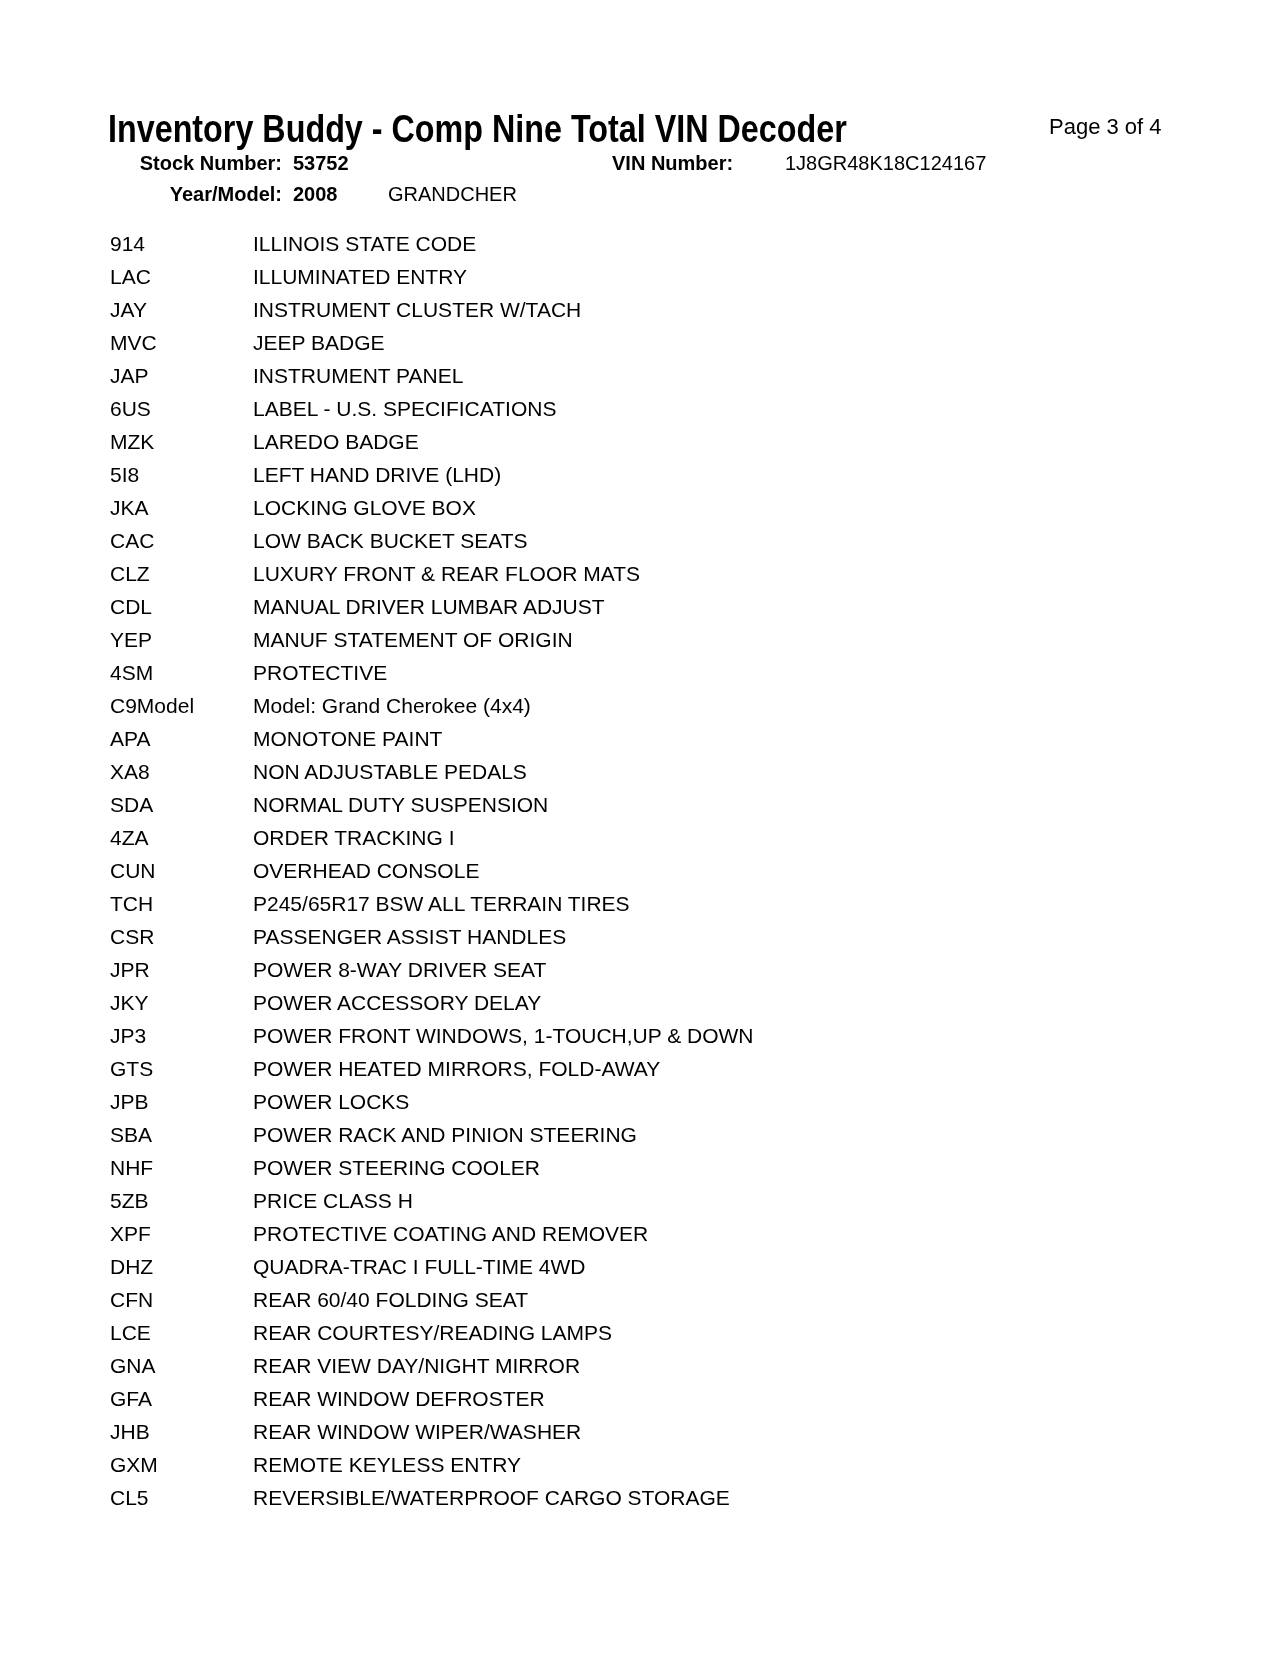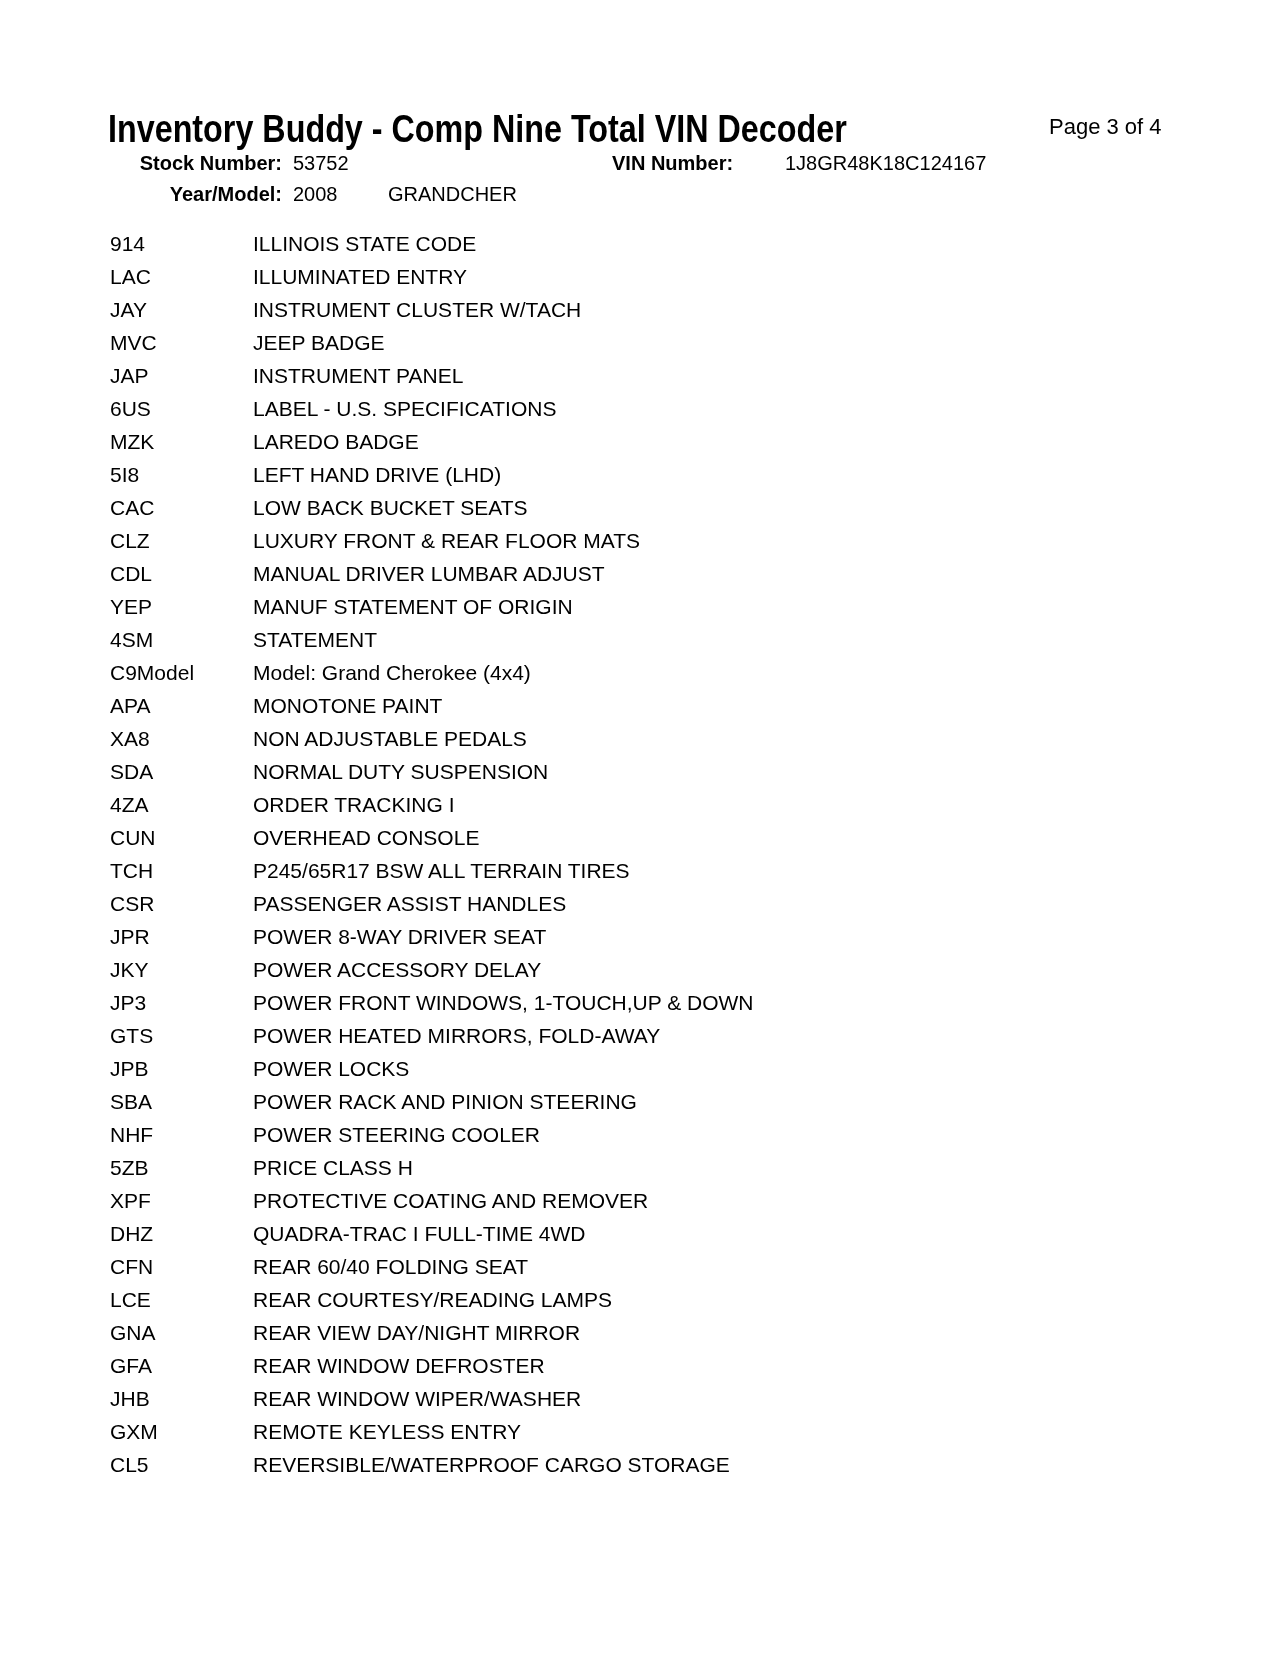--- a/index.html
+++ b/index.html
@@ -47,21 +47,21 @@
   .hdr-row-1 { top: 150px; }
   .hdr-row-2 { top: 181px; }
   .hdr-label-col {
     position: absolute;
     left: 0;
     top: 0;
     width: 282px;
     text-align: right;
     font-weight: bold;
   }
-  .stock-value, .year-value { position: absolute; left: 293px; top: 0; }
+  .stock-value, .year-value { position: absolute; left: 293px; top: 0; font-weight: bold; }
   .model-value { position: absolute; left: 388px; top: 0; text-align: center; }
   .vin-label {
     position: absolute;
     left: 612px;
     top: 0;
     font-weight: bold;
   }
   .vin-value { position: absolute; left: 785px; top: 0; }
   .options-list {
     position: absolute;
@@ -107,25 +107,26 @@
 
 <div class="options-list">
     <div class="option-row"><span class="option-code">914</span><span class="option-desc">ILLINOIS STATE CODE</span></div>
     <div class="option-row"><span class="option-code">LAC</span><span class="option-desc">ILLUMINATED ENTRY</span></div>
     <div class="option-row"><span class="option-code">JAY</span><span class="option-desc">INSTRUMENT CLUSTER W/TACH</span></div>
     <div class="option-row"><span class="option-code">MVC</span><span class="option-desc">JEEP BADGE</span></div>
     <div class="option-row"><span class="option-code">JAP</span><span class="option-desc">INSTRUMENT PANEL</span></div>
     <div class="option-row"><span class="option-code">6US</span><span class="option-desc">LABEL - U.S. SPECIFICATIONS</span></div>
     <div class="option-row"><span class="option-code">MZK</span><span class="option-desc">LAREDO BADGE</span></div>
     <div class="option-row"><span class="option-code">5I8</span><span class="option-desc">LEFT HAND DRIVE (LHD)</span></div>
+    <div class="option-row"><span class="option-code">JKA</span><span class="option-desc">LOCKING GLOVE BOX</span></div>
     <div class="option-row"><span class="option-code">CAC</span><span class="option-desc">LOW BACK BUCKET SEATS</span></div>
     <div class="option-row"><span class="option-code">CLZ</span><span class="option-desc">LUXURY FRONT &amp; REAR FLOOR MATS</span></div>
     <div class="option-row"><span class="option-code">CDL</span><span class="option-desc">MANUAL DRIVER LUMBAR ADJUST</span></div>
     <div class="option-row"><span class="option-code">YEP</span><span class="option-desc">MANUF STATEMENT OF ORIGIN</span></div>
-    <div class="option-row"><span class="option-code">4SM</span><span class="option-desc">STATEMENT</span></div>
+    <div class="option-row"><span class="option-code">4SM</span><span class="option-desc">PROTECTIVE</span></div>
     <div class="option-row"><span class="option-code">C9Model</span><span class="option-desc">Model: Grand Cherokee (4x4)</span></div>
     <div class="option-row"><span class="option-code">APA</span><span class="option-desc">MONOTONE PAINT</span></div>
     <div class="option-row"><span class="option-code">XA8</span><span class="option-desc">NON ADJUSTABLE PEDALS</span></div>
     <div class="option-row"><span class="option-code">SDA</span><span class="option-desc">NORMAL DUTY SUSPENSION</span></div>
     <div class="option-row"><span class="option-code">4ZA</span><span class="option-desc">ORDER TRACKING I</span></div>
     <div class="option-row"><span class="option-code">CUN</span><span class="option-desc">OVERHEAD CONSOLE</span></div>
     <div class="option-row"><span class="option-code">TCH</span><span class="option-desc">P245/65R17 BSW ALL TERRAIN TIRES</span></div>
     <div class="option-row"><span class="option-code">CSR</span><span class="option-desc">PASSENGER ASSIST HANDLES</span></div>
     <div class="option-row"><span class="option-code">JPR</span><span class="option-desc">POWER 8-WAY DRIVER SEAT</span></div>
     <div class="option-row"><span class="option-code">JKY</span><span class="option-desc">POWER ACCESSORY DELAY</span></div>

